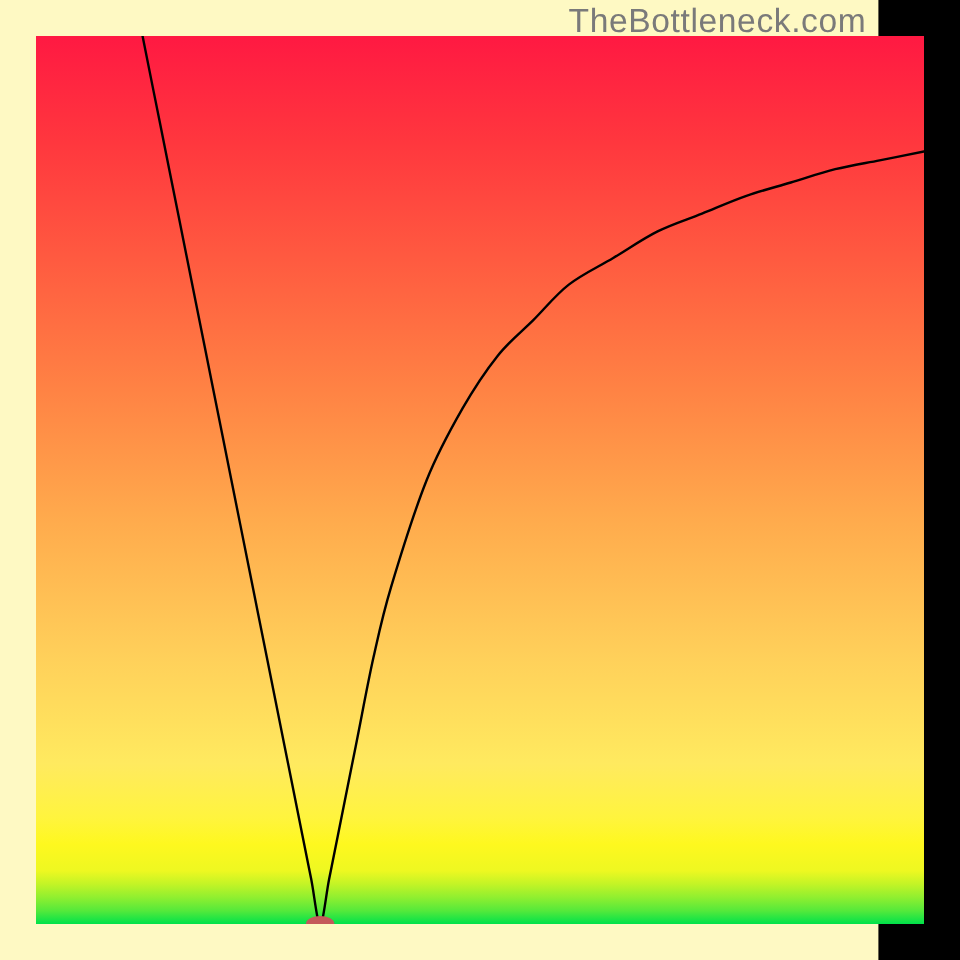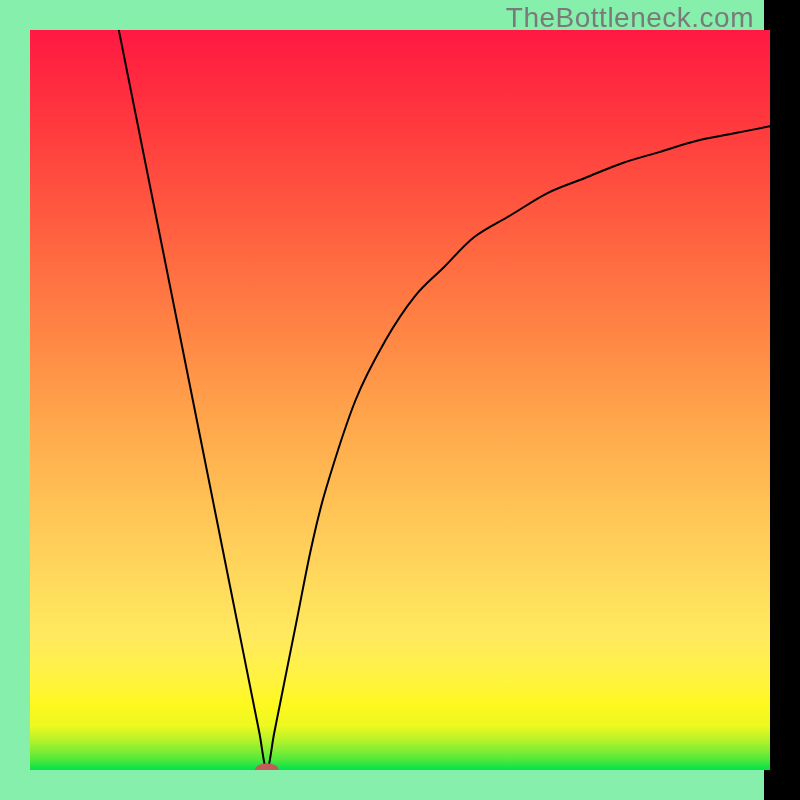--- a/index.html
+++ b/index.html
@@ -10,22 +10,21 @@
     background: #000;
     overflow: hidden;
     font-family: Arial, Helvetica, sans-serif;
   }
   .frame {
     position: absolute;
     left: 0;
     top: 0;
     width: 732px;
     height: 800px;
-    background: #86efac;
-    padding-left: 32px;
+    background: #fef9c3;
   }
   .watermark {
     position: absolute;
     top: 2px;
     right: 10px;
     color: #7a7a7a;
     font-size: 28px;
     font-weight: 500;
     letter-spacing: 0.5px;
     font-family: Arial, Helvetica, sans-serif;

